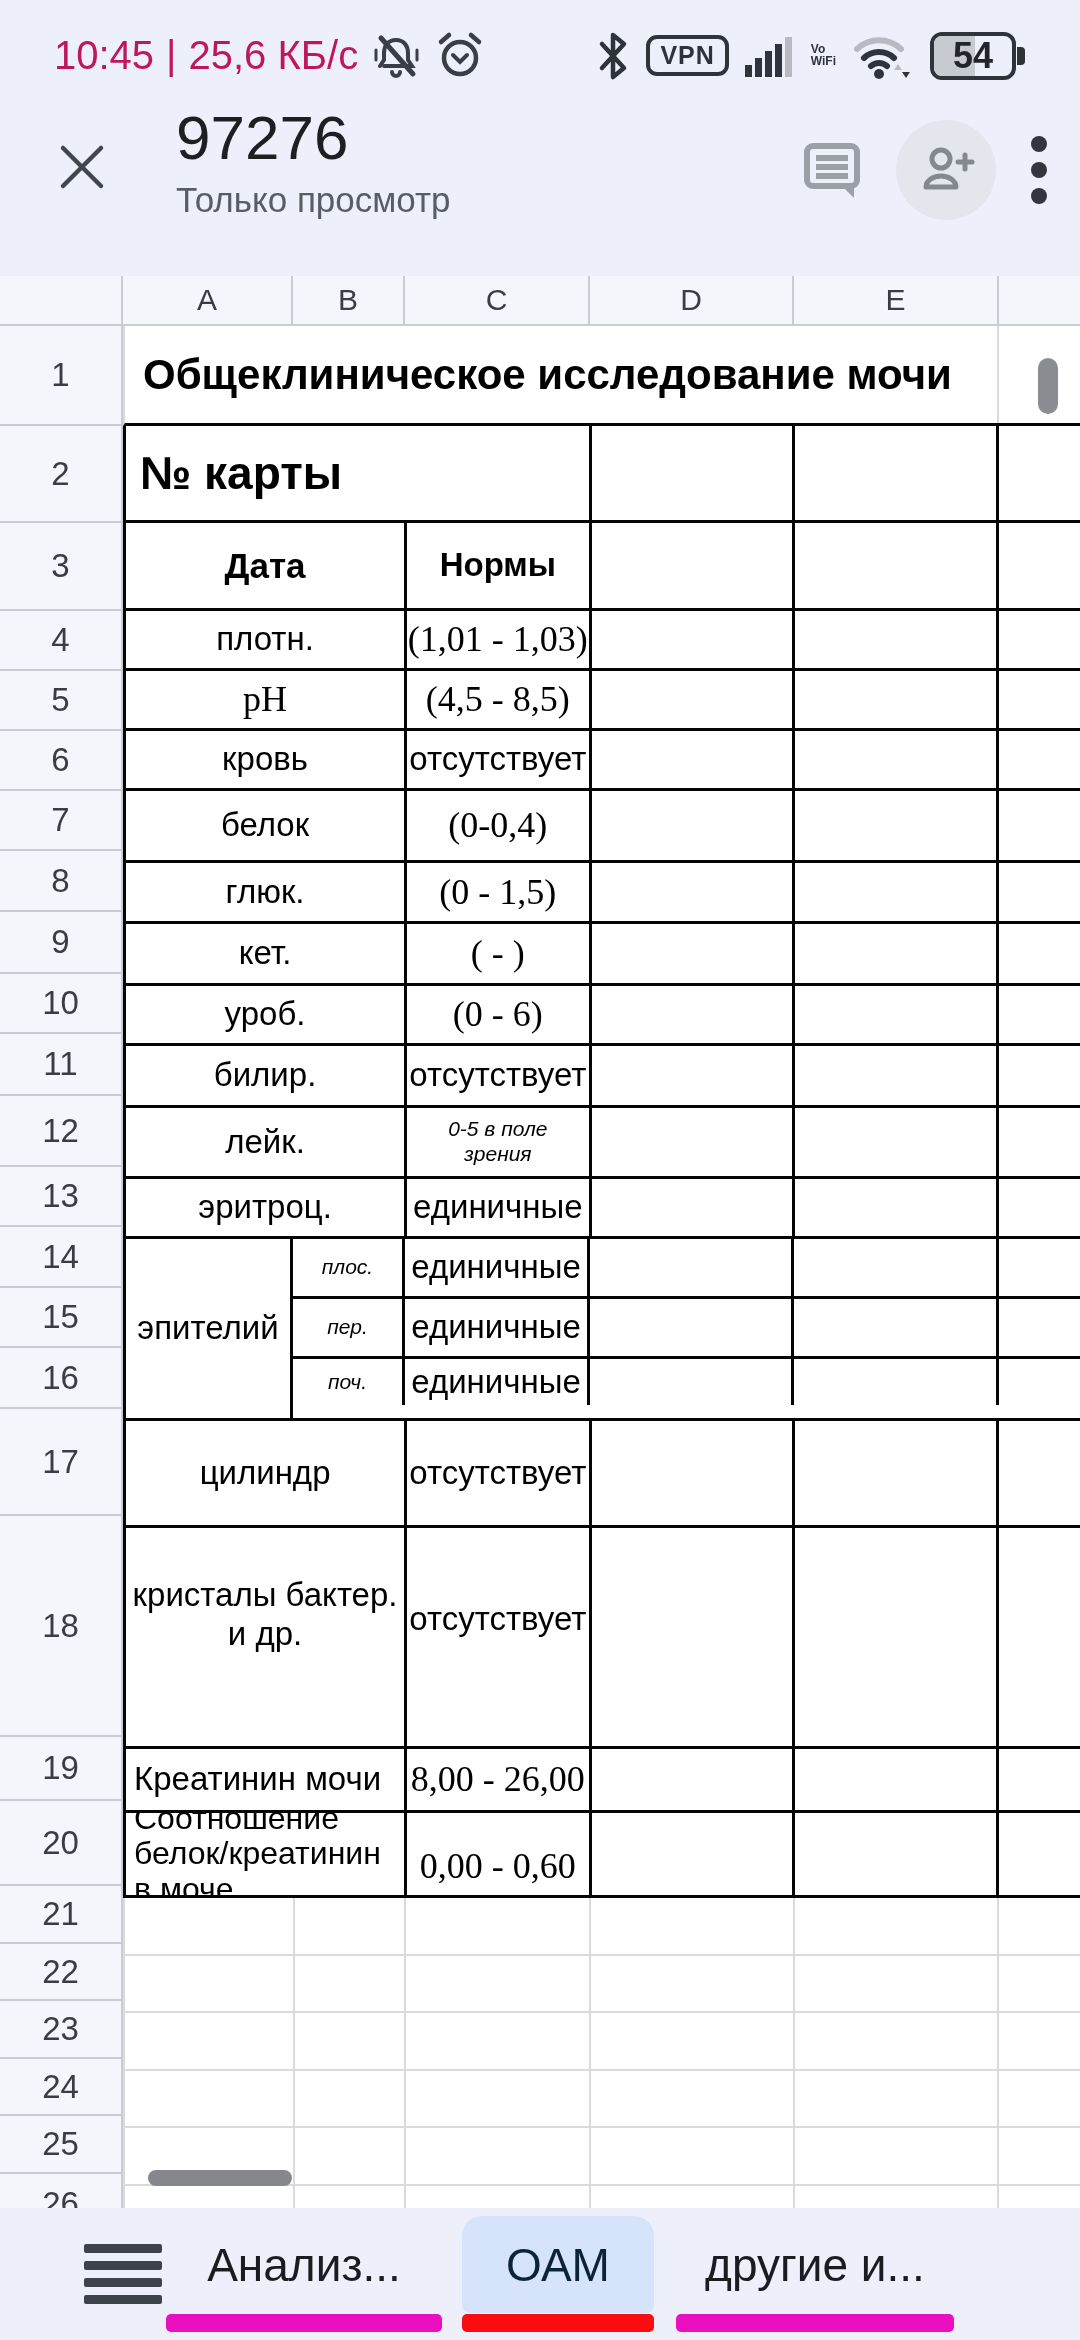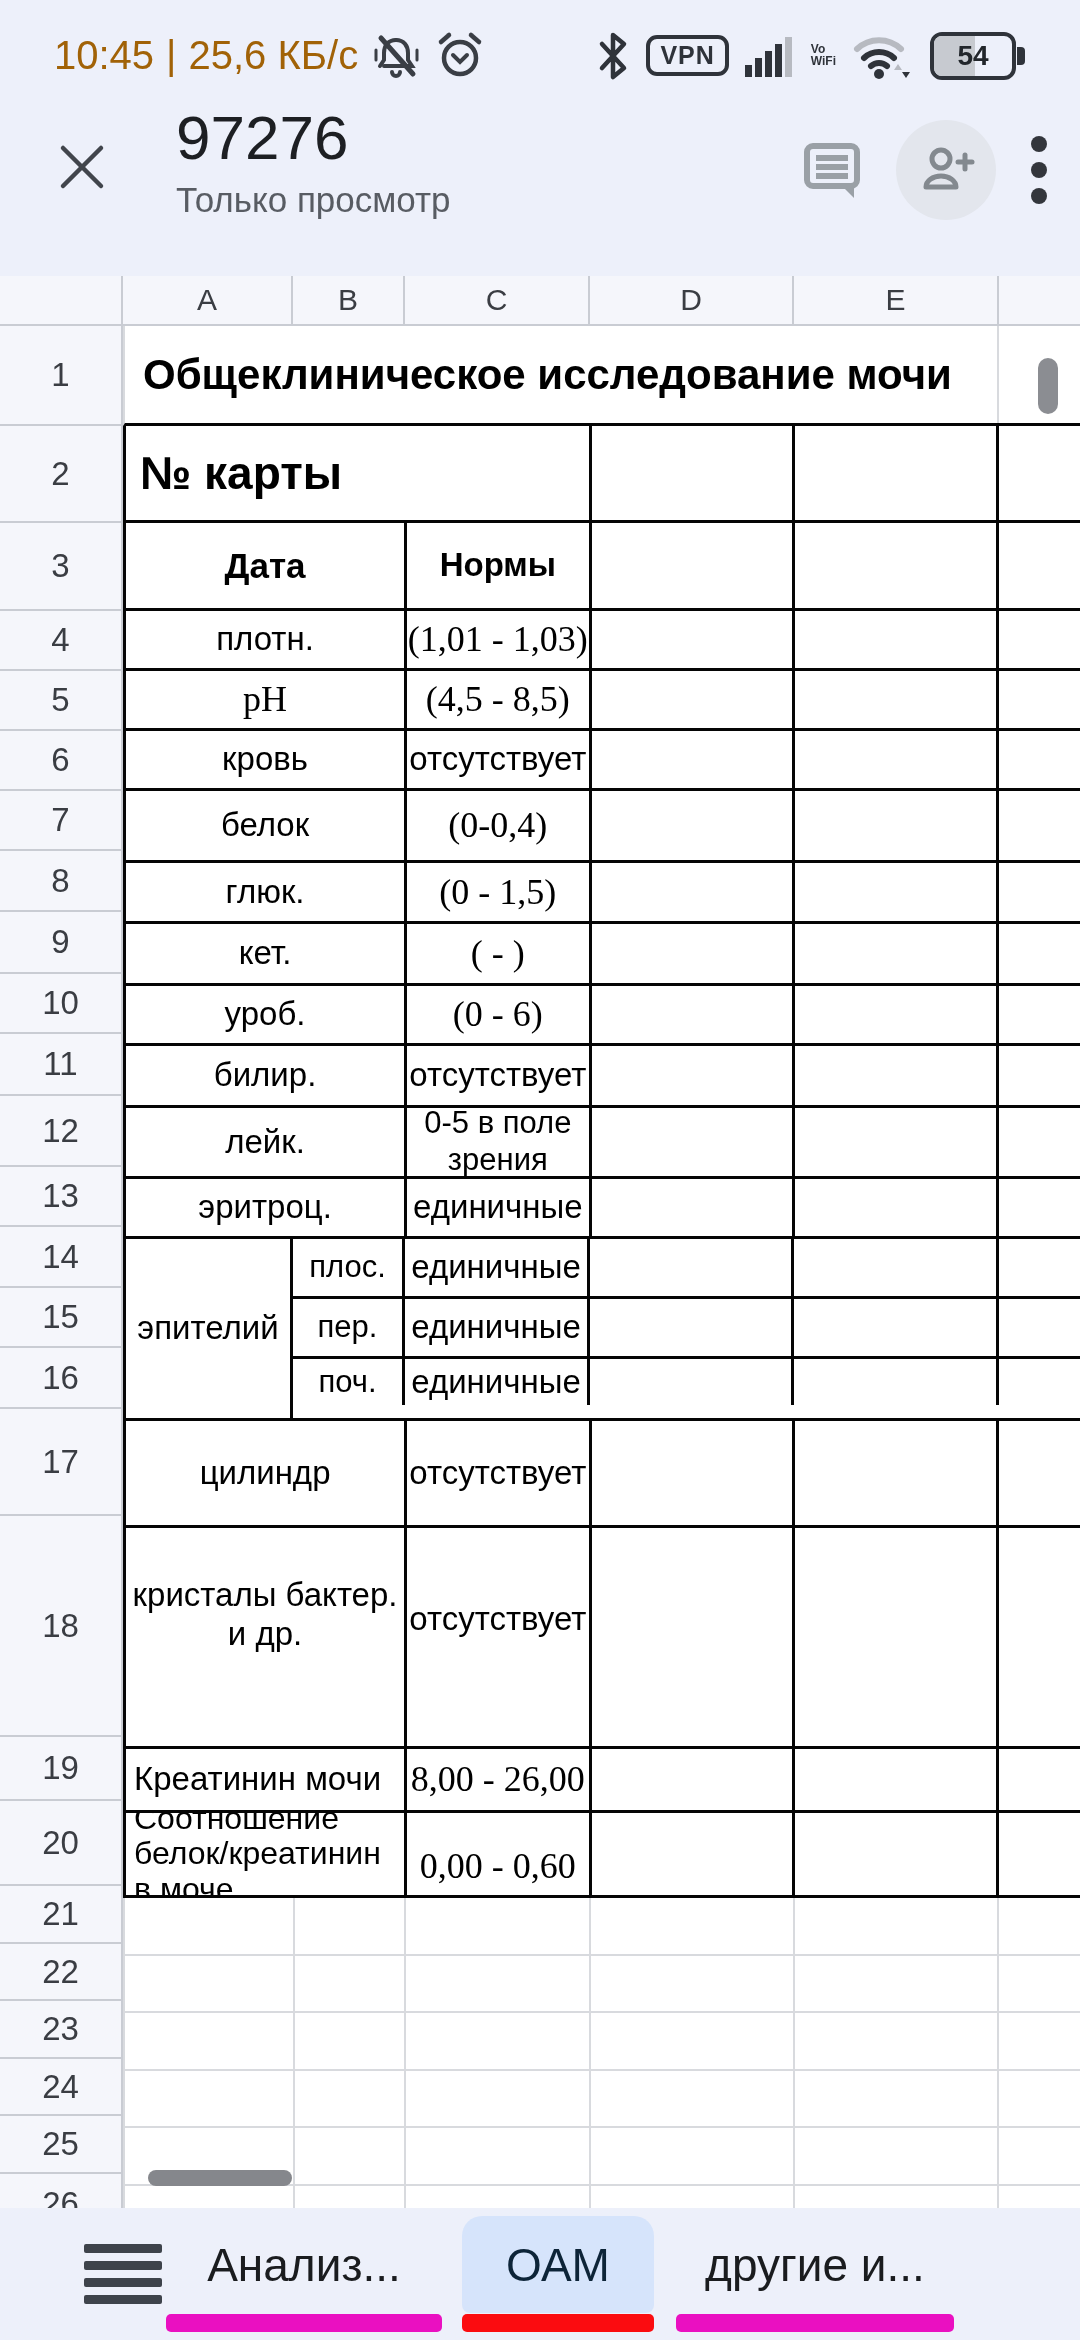--- a/index.html
+++ b/index.html
@@ -2,30 +2,30 @@
 <html><head>
 <meta charset="utf-8">
 <style>
   html,body{margin:0;padding:0;}
   body{width:1080px;height:2340px;overflow:hidden;font-family:"Liberation Sans",sans-serif;}
   .screen{position:relative;width:1080px;height:2340px;background:#edf0fa;overflow:hidden;}
 
   
   .status-bar{position:absolute;top:0;left:0;width:1080px;height:105px;display:flex;align-items:center;
     justify-content:space-between;box-sizing:border-box;padding:6px 64px 0 54px;}
-  .sb-left{display:flex;align-items:center;gap:12px;color:#a16207;font-size:40px;font-weight:500;}
+  .sb-left{display:flex;align-items:center;gap:12px;color:#be185d;font-size:40px;font-weight:500;}
   .sb-right{display:flex;align-items:center;gap:16px;}
   .vpn-badge{border:4px solid #2f333a;border-radius:11px;padding:2px 10px;font-size:25px;font-weight:700;
     color:#2f333a;letter-spacing:1px;}
   .vowifi{font-size:12px;font-weight:700;line-height:0.95;color:#2f333a;}
   .vowifi span{display:block;}
   .battery{position:relative;width:78px;height:40px;border:4px solid #2f333a;border-radius:12px;
     display:flex;align-items:center;justify-content:center;}
   .battery .fill{position:absolute;left:0;top:0;bottom:0;width:52%;background:#c7cad0;border-radius:8px 0 0 8px;}
-  .battery .lvl{position:relative;font-size:28px;font-weight:600;color:#22262b;}
+  .battery .lvl{position:relative;font-size:36px;font-weight:600;color:#22262b;}
   .battery:after{content:"";position:absolute;right:-13px;top:50%;transform:translateY(-50%);
     width:8px;height:18px;background:#2f333a;border-radius:0 4px 4px 0;}
 
   
   .app-header{position:absolute;top:105px;left:0;width:1080px;height:160px;}
   .close-btn{position:absolute;left:50px;top:30px;width:64px;height:64px;background:none;border:none;padding:6px;cursor:pointer;}
   .title-wrap{position:absolute;left:176px;top:0px;}
   .doc-title{font-size:62px;font-weight:500;color:#1d1f23;line-height:1.05;}
   .doc-subtitle{font-size:35px;color:#585c63;margin-top:10px;}
   .hdr-actions{position:absolute;right:32px;top:0;height:130px;display:flex;align-items:center;gap:34px;}
@@ -51,21 +51,21 @@
   .gr{border-bottom:2px solid #d8dade;border-left:2px solid #d8dade;}
   .c{box-sizing:border-box;display:flex;align-items:center;justify-content:center;font-size:33px;color:#000;
     white-space:pre-line;text-align:center;line-height:1.18;flex-shrink:1;overflow:hidden;}
   .b{border-right:3px solid #050505;}
   .gb{border-right:2px solid #d8dade;}
   .serif{font-family:"Liberation Serif",serif;font-size:36px;}
   .t1{font-size:42px;font-weight:bold;justify-content:flex-start;text-align:left;padding-left:18px;}
   .t2{font-size:46px;font-weight:bold;justify-content:flex-start;text-align:left;padding-left:14px;}
   .h3{font-size:35px;font-weight:bold;}
   .h3s{font-size:33px;font-weight:bold;}
-  .sm{font-size:31px;}
+  .sm{font-size:21px;font-style:italic;}
   .sm2{font-size:32px;line-height:1.1;}
   .left{justify-content:flex-start;text-align:left;padding-left:8px;}
   .vtop{align-items:flex-start;}
   .pt48{padding-top:48px;}
   .pt72{padding-top:72px;}
   .vbot{align-items:flex-end;padding-bottom:8px;}
   .subcol{display:flex;flex-direction:column;}
   .sbb{border-bottom:3px solid #050505;}
   .vscroll{position:absolute;left:1038px;top:82px;width:20px;height:56px;border-radius:10px;background:#8b8d92;}
   .hscroll{position:absolute;left:148px;top:1894px;width:144px;height:16px;border-radius:8px;background:#85878c;}

